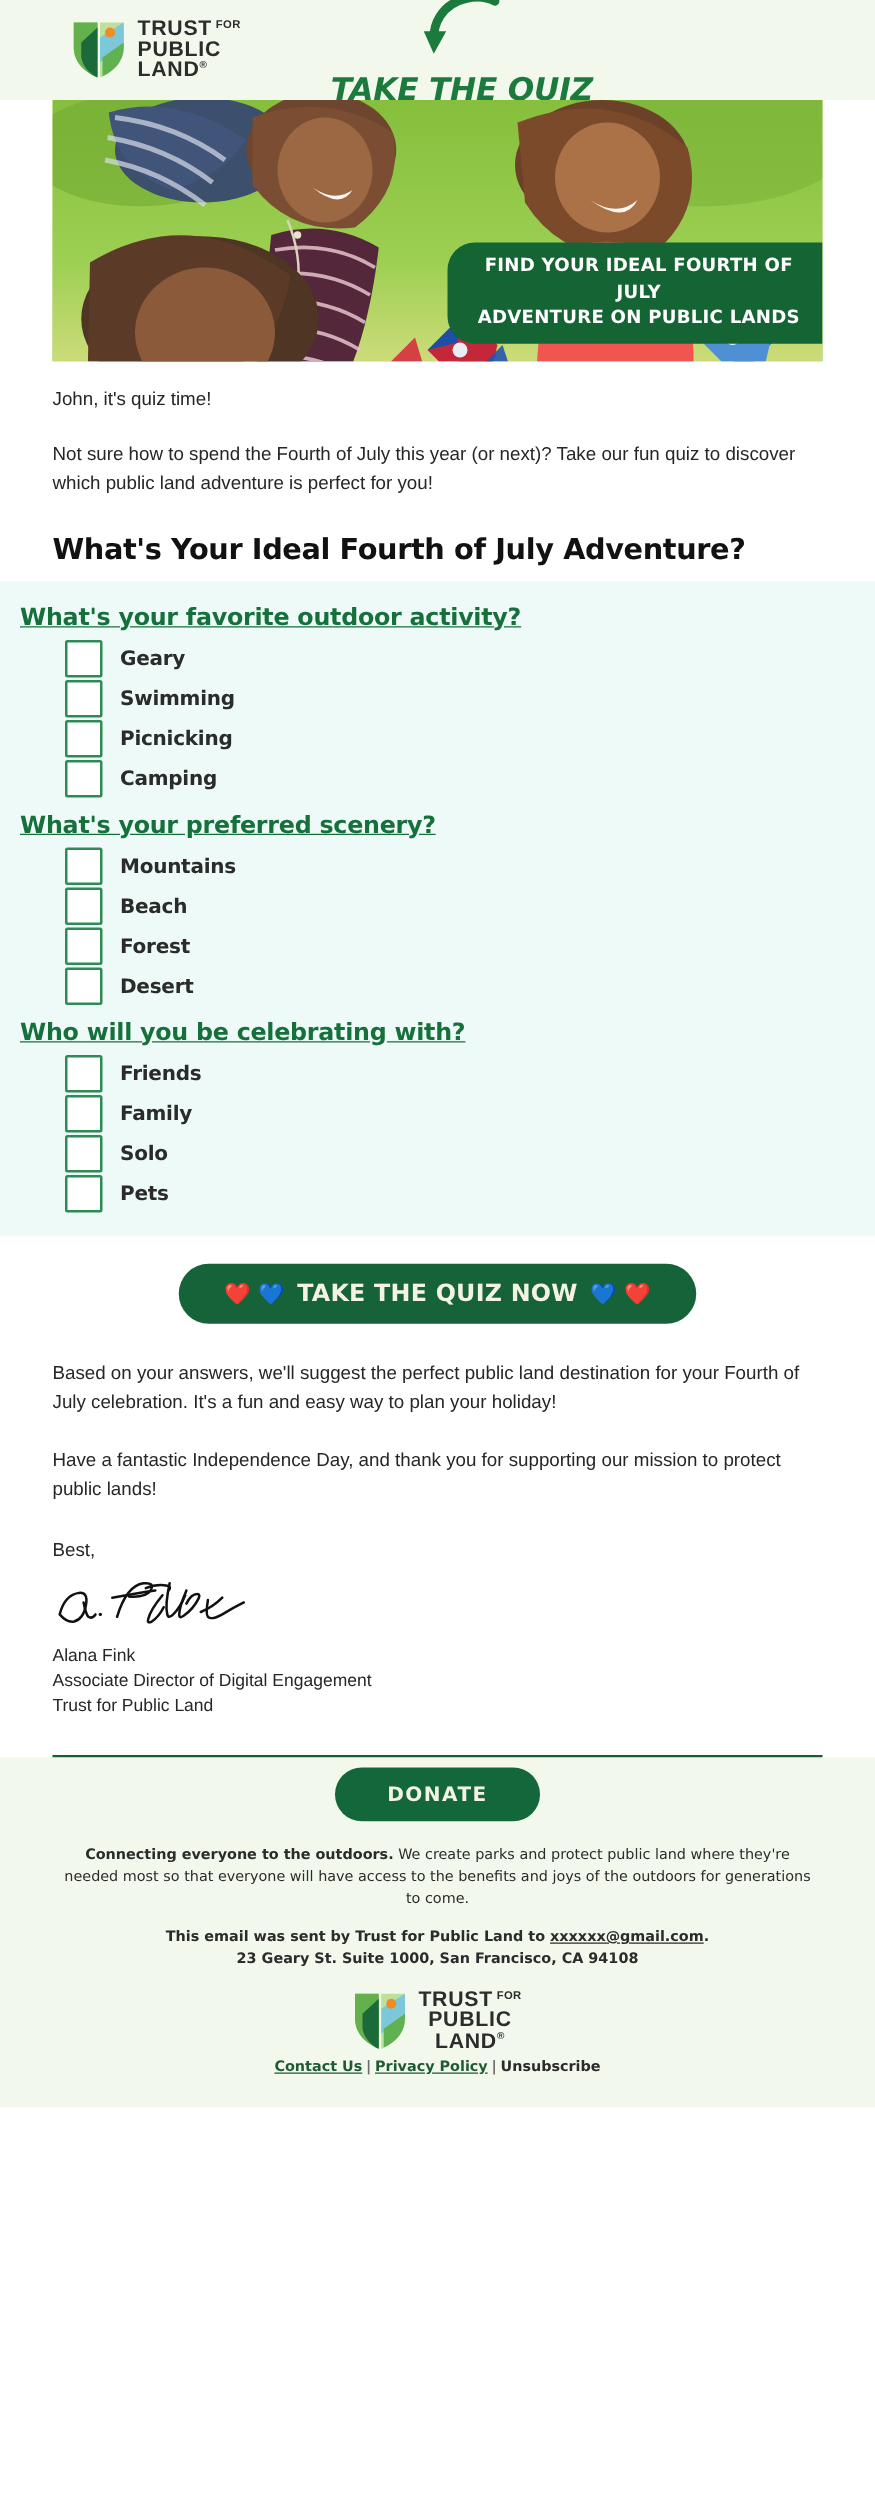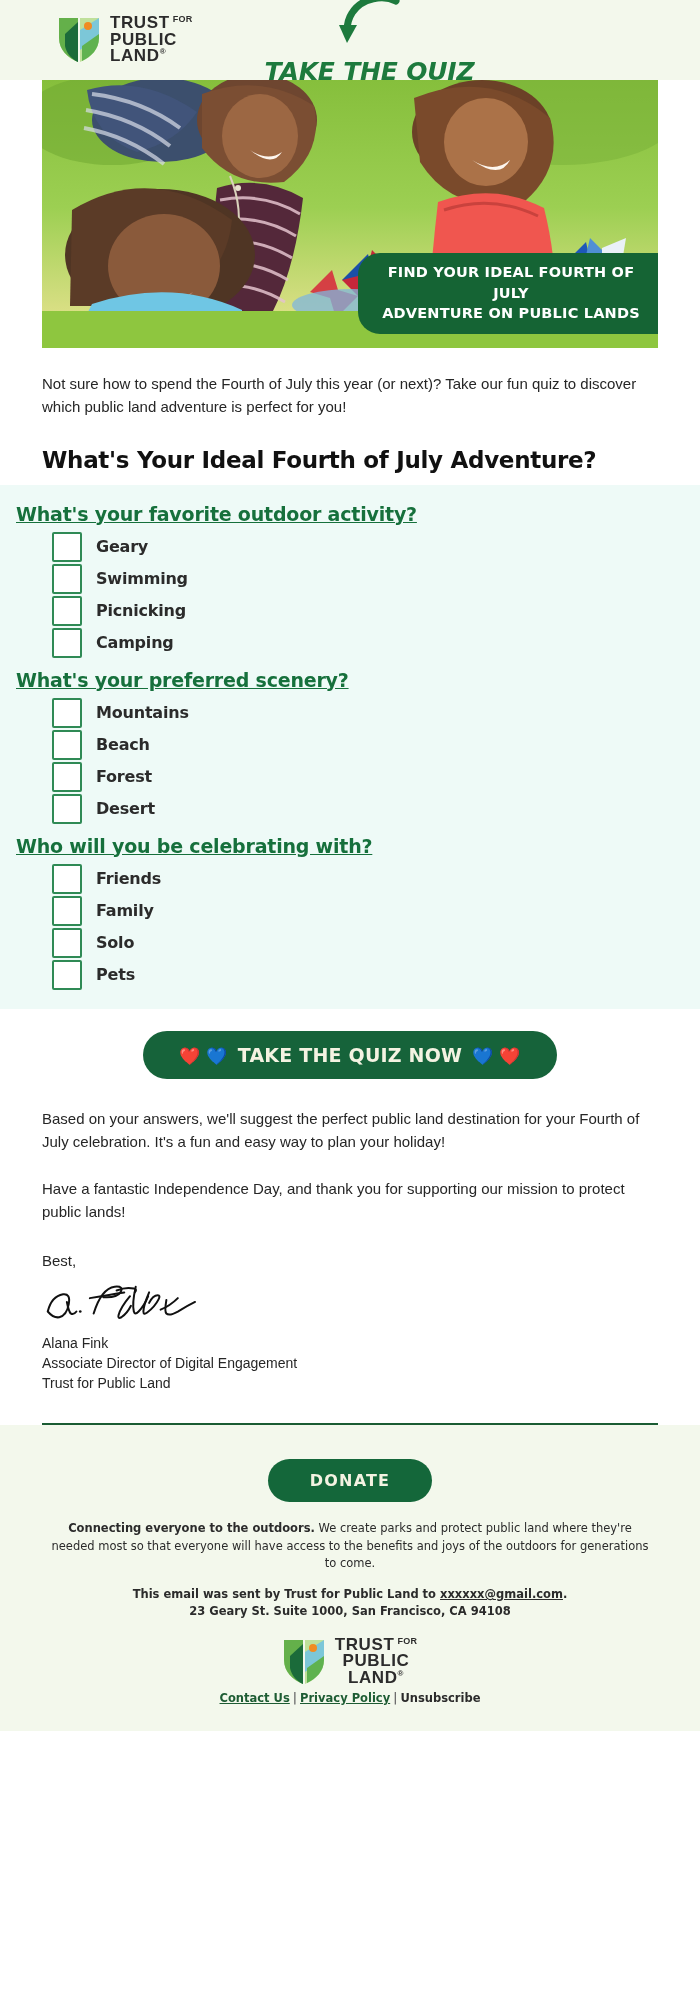--- a/index.html
+++ b/index.html
@@ -56,21 +56,21 @@
     font-size: 25px;
     color: #1d7a3d;
     letter-spacing: -0.2px;
     font-style: italic;
   }
 
   
   .hero {
     position: relative;
     width: 616px;
-    height: 268px;
+    height: 209px;
     margin: 0 auto;
     overflow: hidden;
     background: #8ec63f;
   }
   .hero-photo { position: absolute; inset: 0; }
   .hero-banner {
     position: absolute;
     right: 0;
     bottom: 14px;
     background: #156434;
@@ -186,21 +186,21 @@
   }
   .divider {
     border: none;
     border-top: 2px solid #1a5c33;
     margin: 30px 0 0 0;
   }
 
   
   .footer {
     background: #f3f8ec;
-    padding: 34px 46px 26px 46px;
+    padding: 8px 46px 26px 46px;
     text-align: center;
   }
   .donate-btn {
     display: inline-block;
     background: #14673a;
     color: #f4f3e2;
     font-family: "DejaVu Sans", sans-serif;
     font-weight: bold;
     font-size: 16px;
     letter-spacing: 1.2px;
@@ -339,20 +339,21 @@
     </svg>
 
     <div class="hero-banner">
       <span>FIND YOUR IDEAL FOURTH OF JULY</span><br>
       <span>ADVENTURE ON PUBLIC LANDS</span>
     </div>
   </div>
 
   <div class="body-wrap">
 
+    <p class="greeting">John, it's quiz time!</p>
 
     <p class="intro">Not sure how to spend the Fourth of July this year (or next)? Take our fun quiz to discover which public land adventure is perfect for you!</p>
 
     <h1 class="main-heading">What's Your Ideal Fourth of July Adventure?</h1>
   </div>
 
   <div class="quiz-panel">
 
     <div class="q-title">What's your favorite outdoor activity?</div>
     <div class="opt-list">

